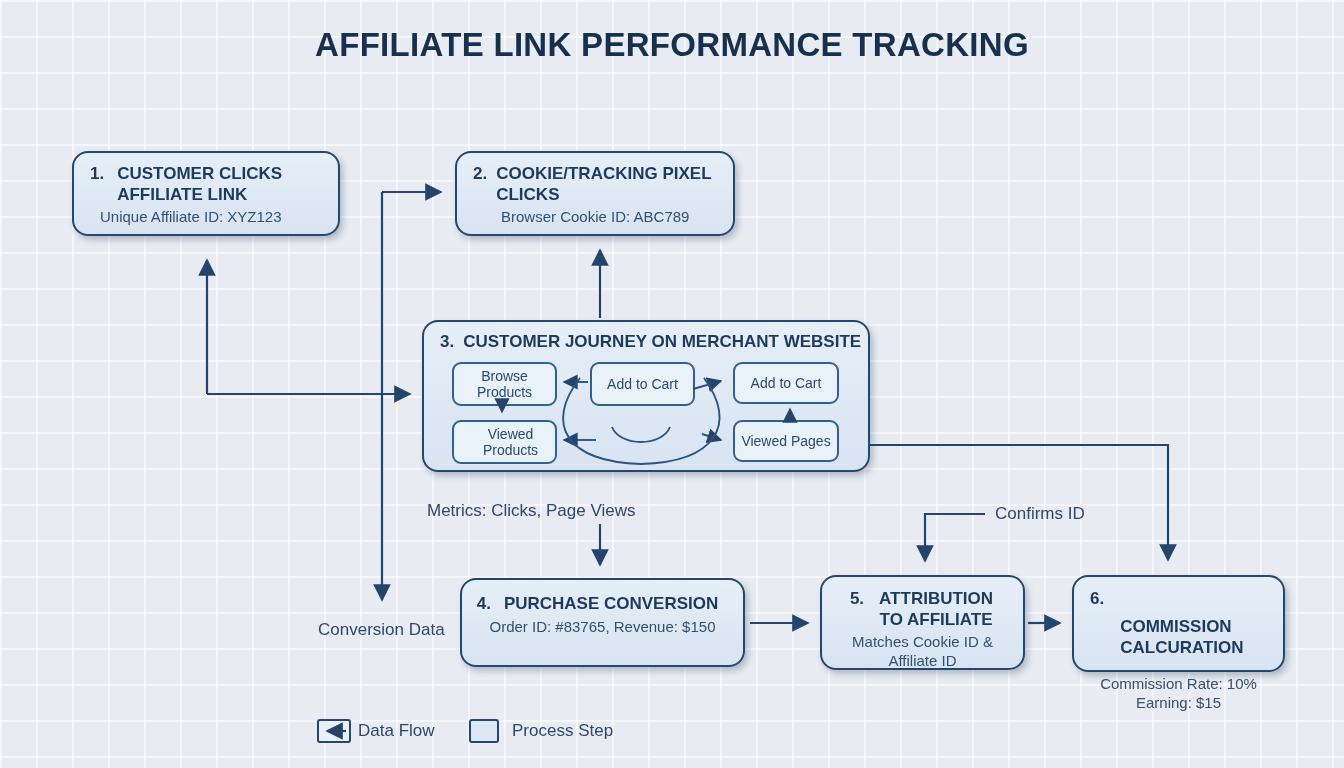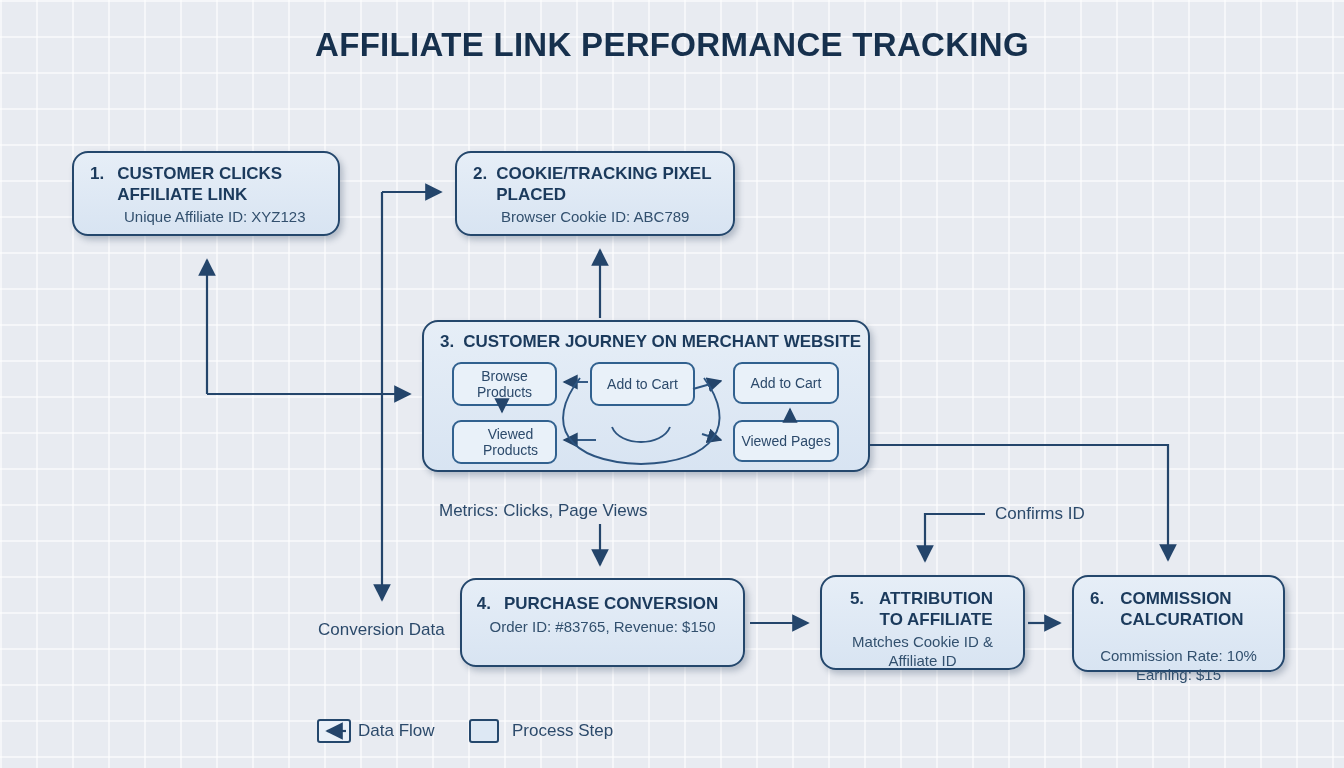--- a/index.html
+++ b/index.html
@@ -22,50 +22,50 @@
     border:2.5px solid #24476c;border-radius:16px;
     box-shadow:3px 4px 6px rgba(40,60,90,.28);
     color:#1b3a5c;
   }
   .box-head{display:flex;gap:13px;padding:11px 10px 0 16px;font-weight:700;
     font-size:17px;line-height:1.22;color:#1b3a5c;}
   .box-head .num{flex:0 0 auto;}
   .box-sub{font-size:15px;color:#32506e;margin-top:3px;line-height:1.25;}
   .b1{left:72px;top:151px;width:268px;height:85px;}
   .b1 .btitle{max-width:170px;}
-  .b1 .box-sub{padding-left:50px;}
+  .b1 .box-sub{padding-left:26px;}
   .b2{left:455px;top:151px;width:280px;height:85px;}
   .b2 .box-head{gap:9px;}
   .b2 .box-sub{padding-left:44px;}
   .b3{left:422px;top:320px;width:448px;height:152px;}
   .b3 .box-head{white-space:nowrap;gap:9px;padding-top:10px;}
   .b4{left:460px;top:578px;width:285px;height:89px;}
   .b4 .box-head{justify-content:center;padding-left:0;padding-top:14px;}
   .b4 .box-sub{text-align:center;}
   .b5{left:820px;top:575px;width:205px;height:95px;}
   .b5 .box-head{justify-content:center;padding:12px 4px 0 4px;text-align:center;}
   .b5 .btitle{max-width:118px;}
   .b5 .box-sub{text-align:center;padding:0 10px;}
   .b6{left:1072px;top:575px;width:213px;height:97px;}
   .b6 .box-head{gap:16px;padding-top:12px;}
-  .b6 .btitle{max-width:132px;}
+  .b6 .btitle{max-width:132px;margin-top:28px;}
   .b6 .box-sub{text-align:center;margin-top:17px;}
   .b6 .box-sub2{font-size:15px;color:#32506e;text-align:center;line-height:1.2;}
   .subbox{
     position:absolute;box-sizing:border-box;display:flex;align-items:center;justify-content:center;
     background:#e9f1f9;border:2px solid #31618f;border-radius:9px;
     font-size:14px;color:#2c4a6b;text-align:center;line-height:1.15;padding:2px 4px;
   }
   .sb-browse{left:28px;top:40px;width:105px;height:44px;border-radius:9px;}
   .sb-viewedp{left:28px;top:98px;width:105px;height:44px;padding-left:16px;}
   .sb-cartc{left:166px;top:40px;width:105px;height:44px;}
   .sb-cartr{left:309px;top:40px;width:106px;height:42px;}
   .sb-viewedpg{left:309px;top:98px;width:106px;height:42px;}
   .note{position:absolute;font-size:17px;color:#2c4a6b;}
-  .note-metrics{left:439px;top:501px;}
+  .note-metrics{left:427px;top:501px;}
   .note-confirms{left:995px;top:504px;}
   .note-conversion{left:318px;top:620px;}
   .legend-label{position:absolute;font-size:17px;color:#2c4a6b;}
   .lg-flow-label{left:358px;top:721px;}
   .lg-step-label{left:512px;top:721px;}
   .lg-swatch{position:absolute;box-sizing:border-box;border:2px solid #24476c;border-radius:3px;}
   .lg-flow-swatch{left:317px;top:719px;width:34px;height:24px;background:#e9f0f8;}
   .lg-step-swatch{left:469px;top:719px;width:30px;height:24px;background:#dde8f4;}
   .overlay{position:absolute;left:0;top:0;width:1344px;height:768px;pointer-events:none;z-index:5;}
 </style>
@@ -80,21 +80,21 @@
     <div class="box-head">
       <span class="num">1.</span>
       <span class="btitle">CUSTOMER CLICKS AFFILIATE LINK</span>
     </div>
     <div class="box-sub">Unique Affiliate ID: XYZ123</div>
   </div>
 
   <div class="box b2">
     <div class="box-head">
       <span class="num">2.</span>
-      <span class="btitle">COOKIE/TRACKING PIXEL PLACED</span>
+      <span class="btitle">COOKIE/TRACKING PIXEL CLICKS</span>
     </div>
     <div class="box-sub">Browser Cookie ID: ABC789</div>
   </div>
 
   <div class="box b3">
     <div class="box-head">
       <span class="num">3.</span>
       <span class="btitle">CUSTOMER JOURNEY ON MERCHANT WEBSITE</span>
     </div>
     <div class="subbox sb-browse">Browse Products</div>

